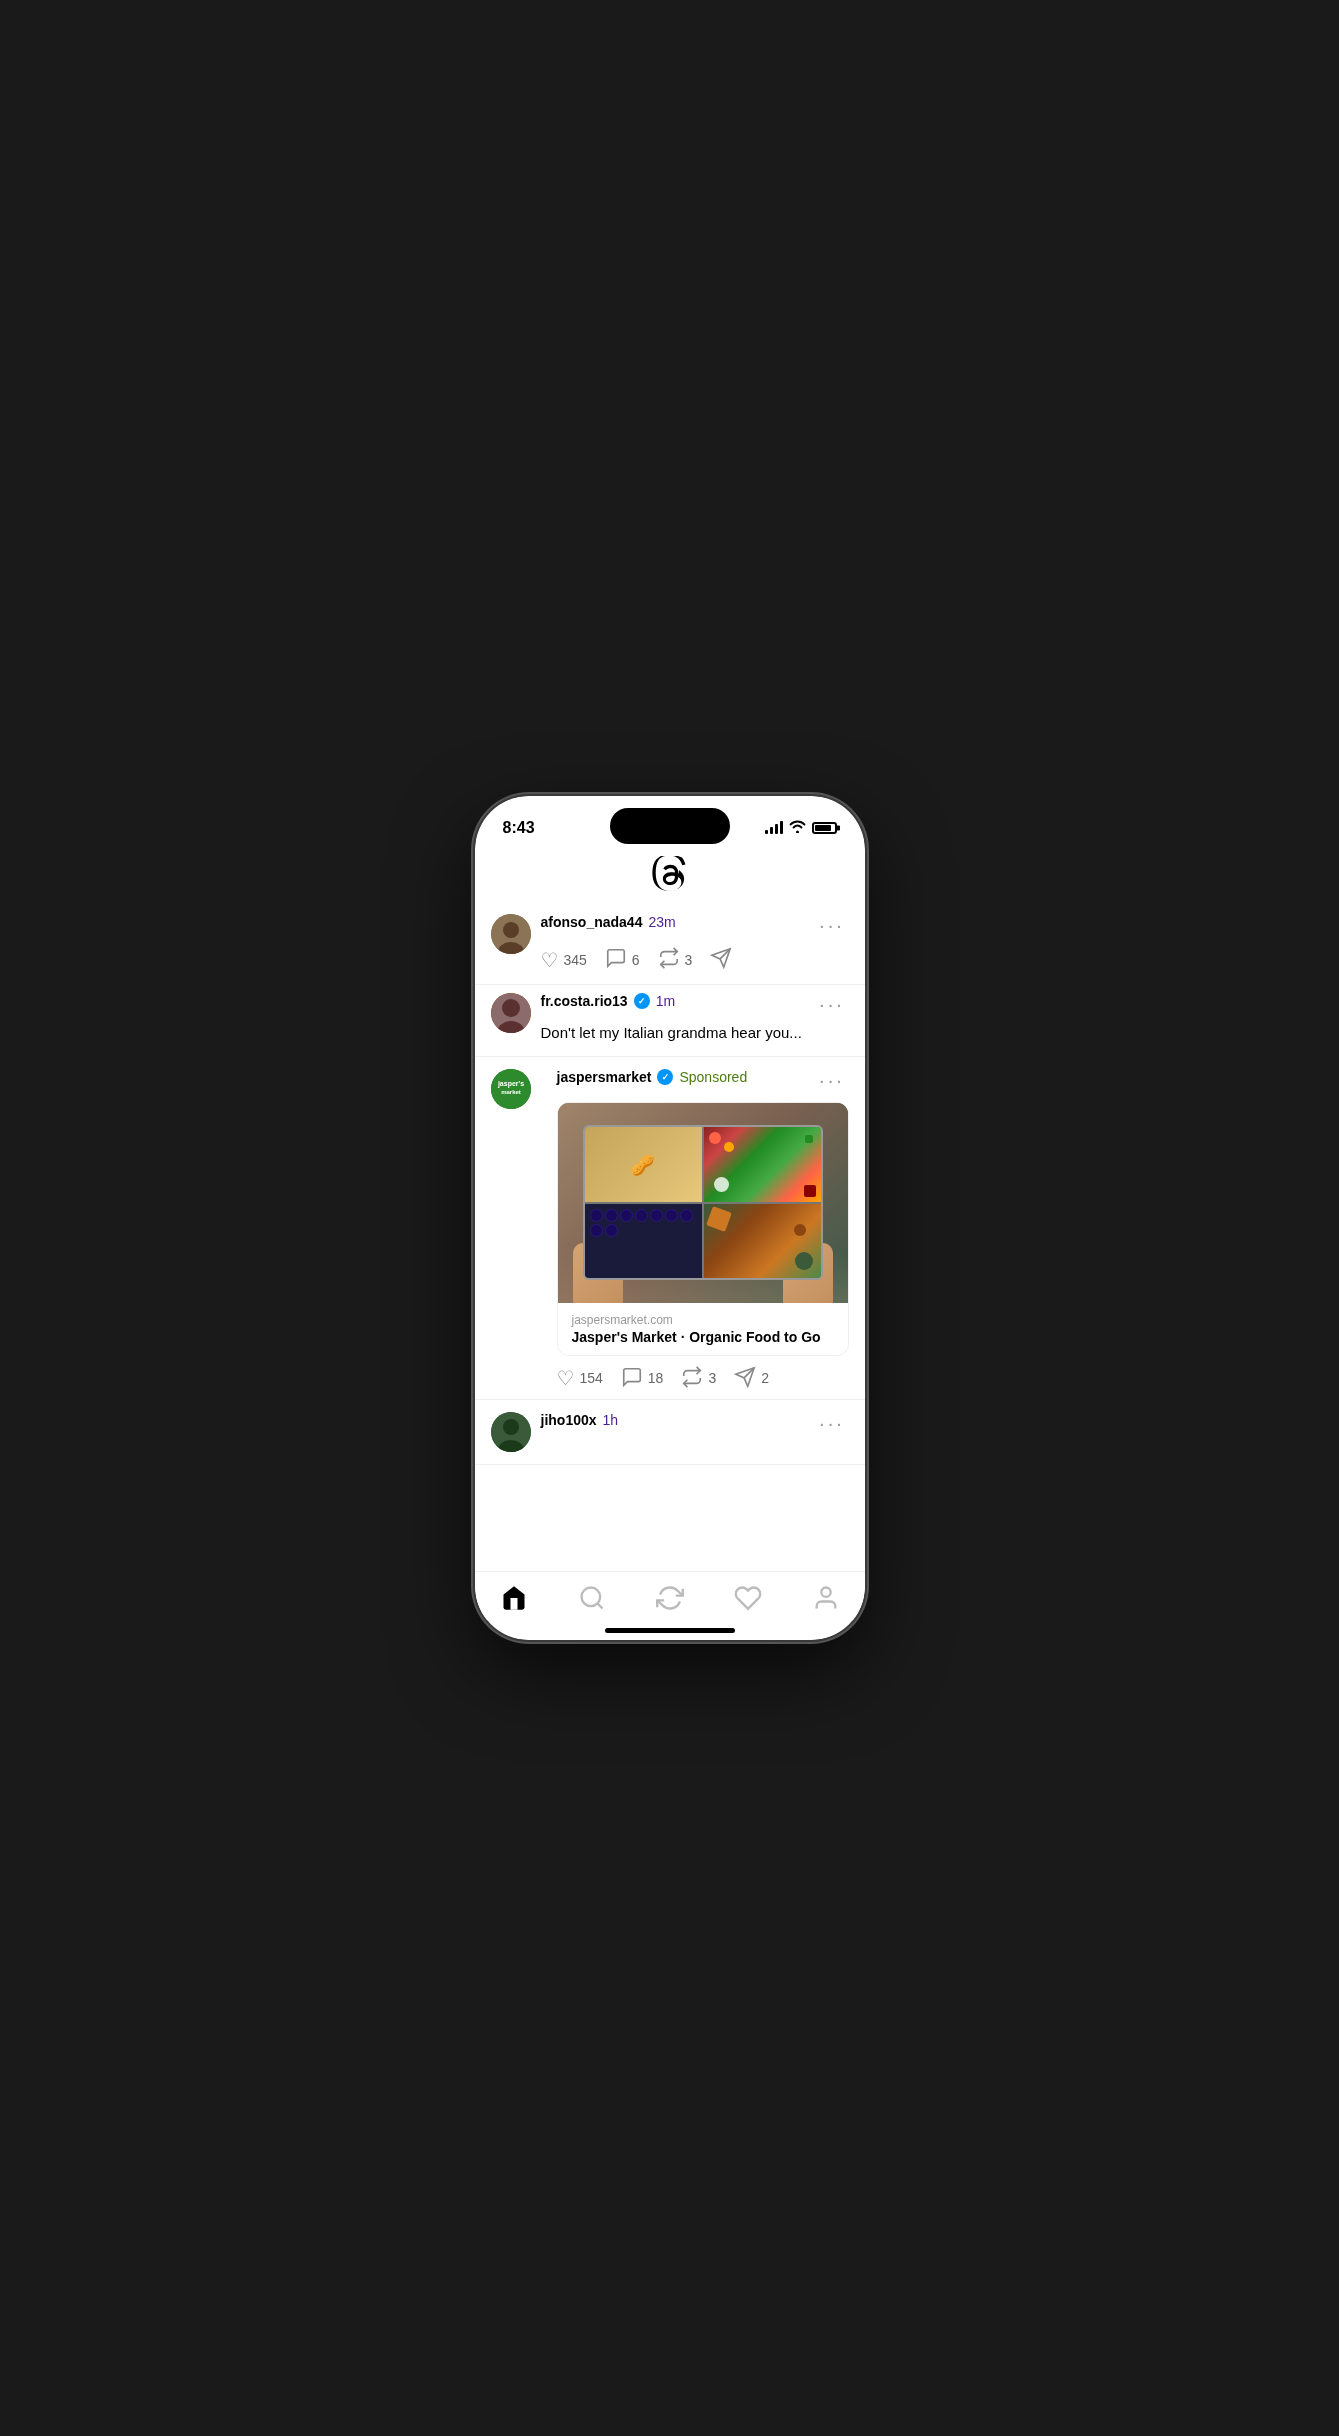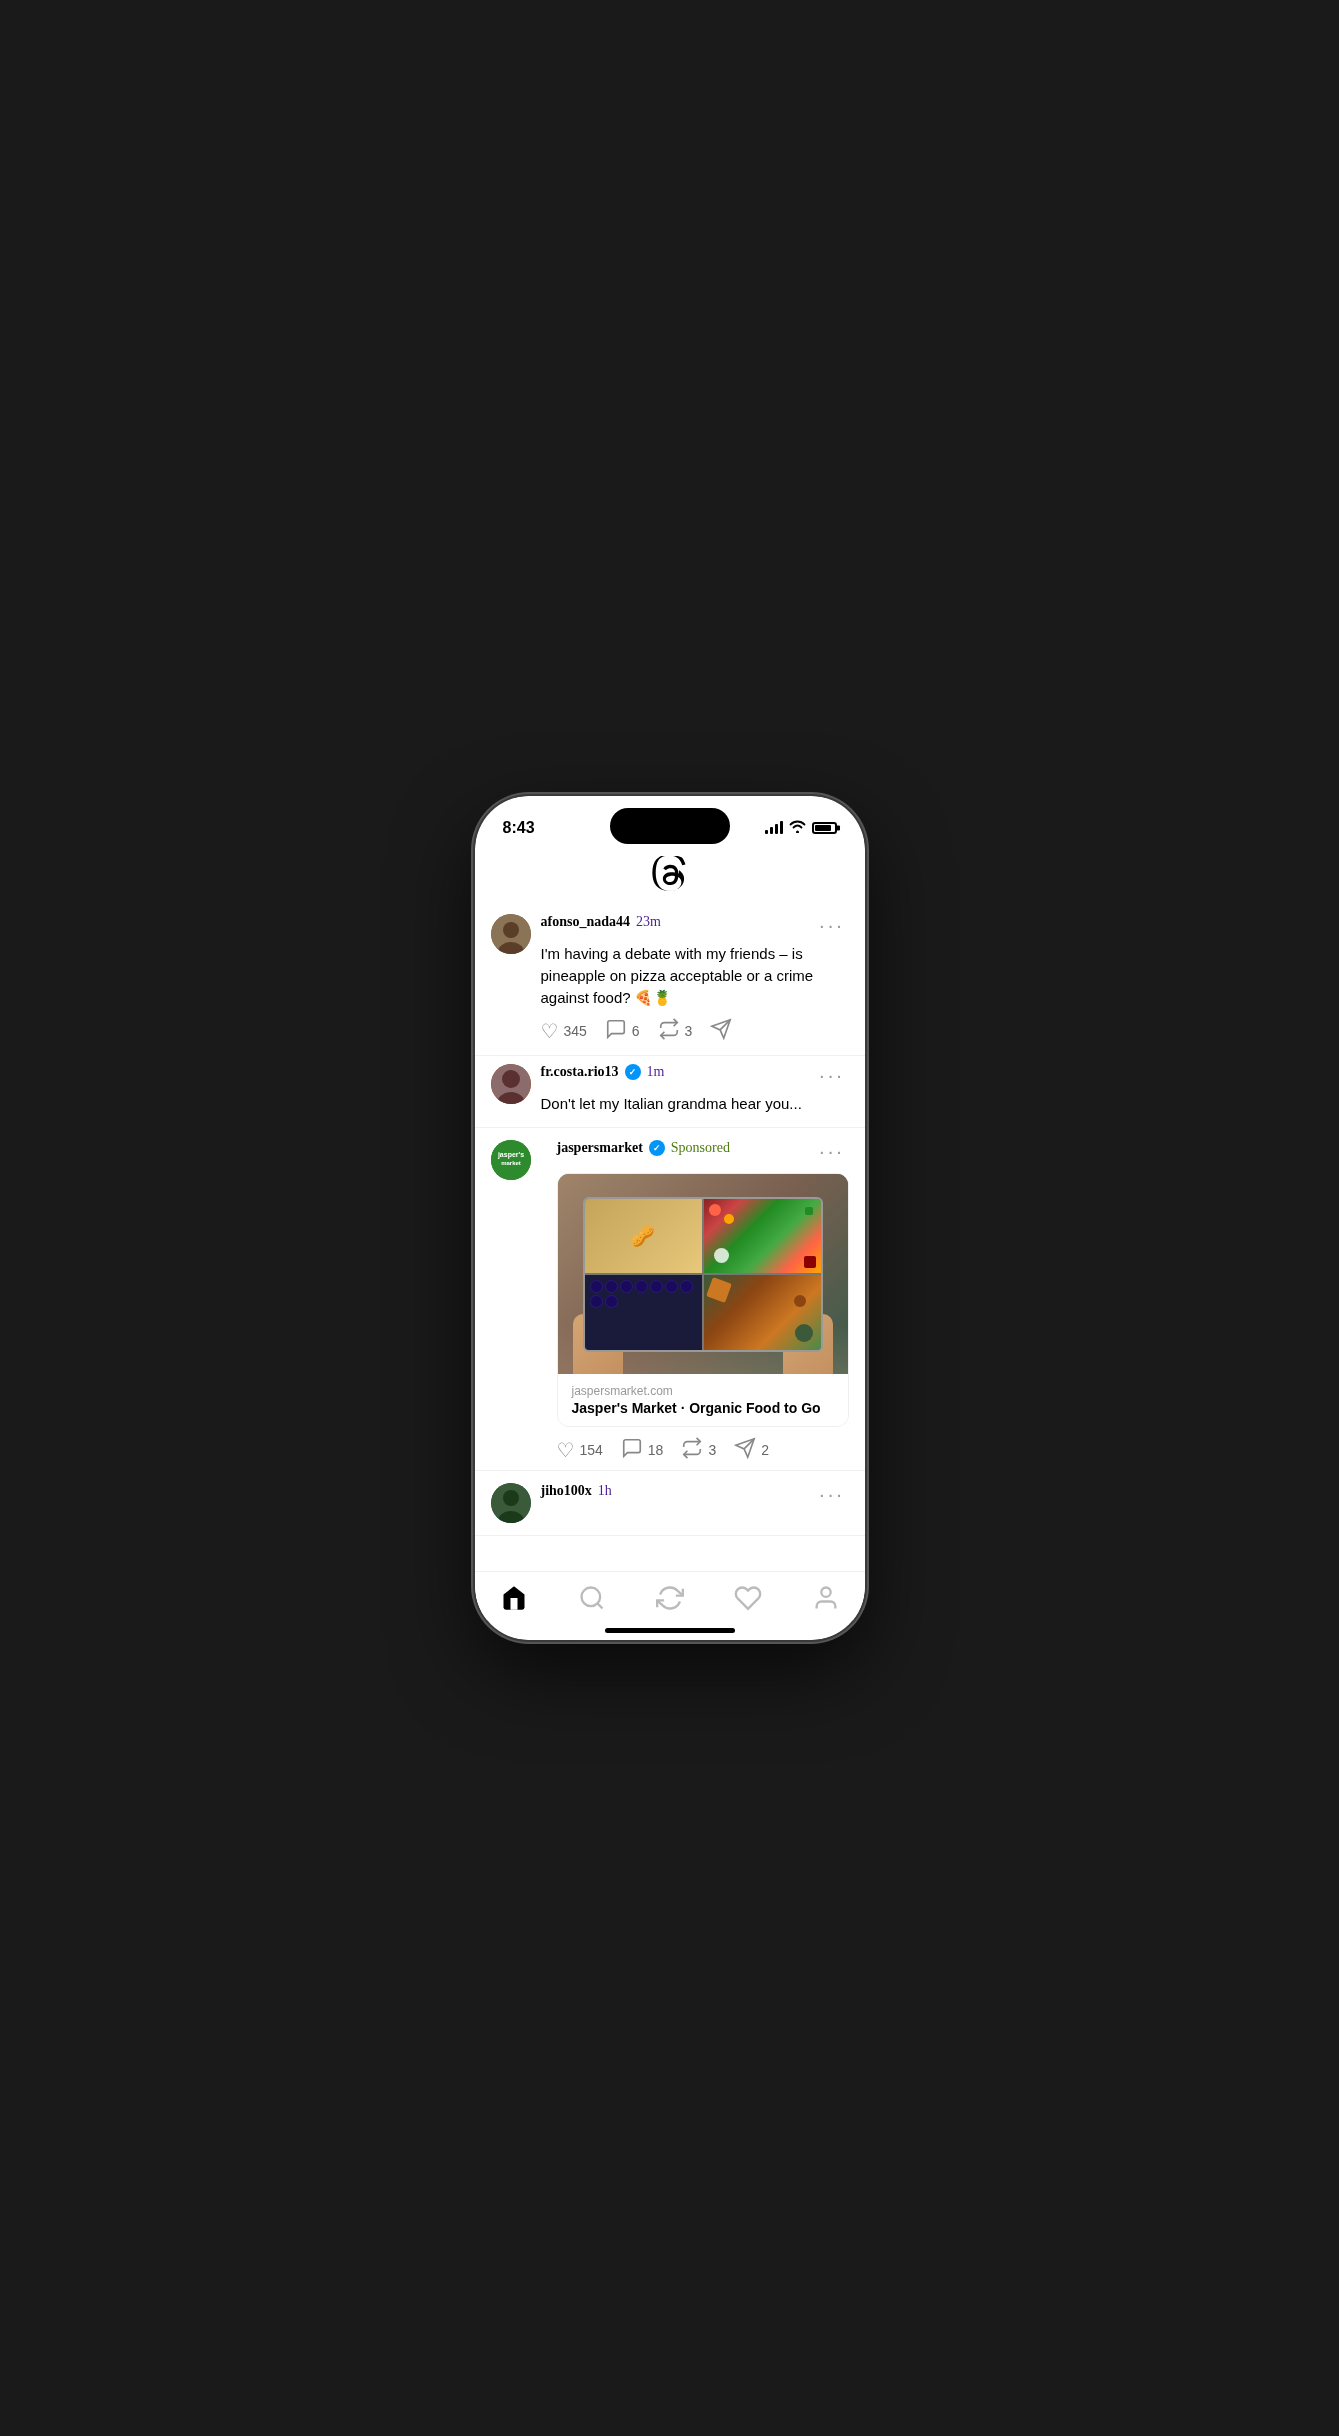--- a/index.html
+++ b/index.html
@@ -139,21 +139,20 @@
       display: flex;
       align-items: center;
       justify-content: center;
       font-size: 18px;
     }
     .post-user-line {
       display: flex;
       align-items: center;
       gap: 6px;
       flex-wrap: wrap;
-      font-family: Liberation Serif, serif;
     }
     .username {
       font-size: 14px;
       font-weight: 700;
       color: #000;
     }
     .verified-badge {
       width: 16px;
       height: 16px;
       background: #0095f6;
@@ -348,21 +347,20 @@
             <div class="thread-line"></div>
           </div>
           <div style="flex:1;">
             <div class="post-header">
               <div class="post-user-line">
                 <span class="username">afonso_nada44</span>
                 <span class="timestamp">23m</span>
               </div>
               <span class="more-btn">···</span>
             </div>
-            <div class="post-content" style="margin-left:0;">I'm having a debate with my friends – is pineapple on pizza acceptable or a crime against food? 🍕🍍</div>
             <div class="post-actions" style="margin-left:0;">
               <div class="action-btn">
                 <span class="action-icon">♡</span>
                 <span>345</span>
               </div>
               <div class="action-btn">
                 <span>
                   <svg width="22" height="22" viewBox="0 0 24 24" fill="none" stroke="#888" stroke-width="1.8">
                     <path d="M21 15a2 2 0 0 1-2 2H7l-4 4V5a2 2 0 0 1 2-2h14a2 2 0 0 1 2 2z"></path>
                   </svg>

